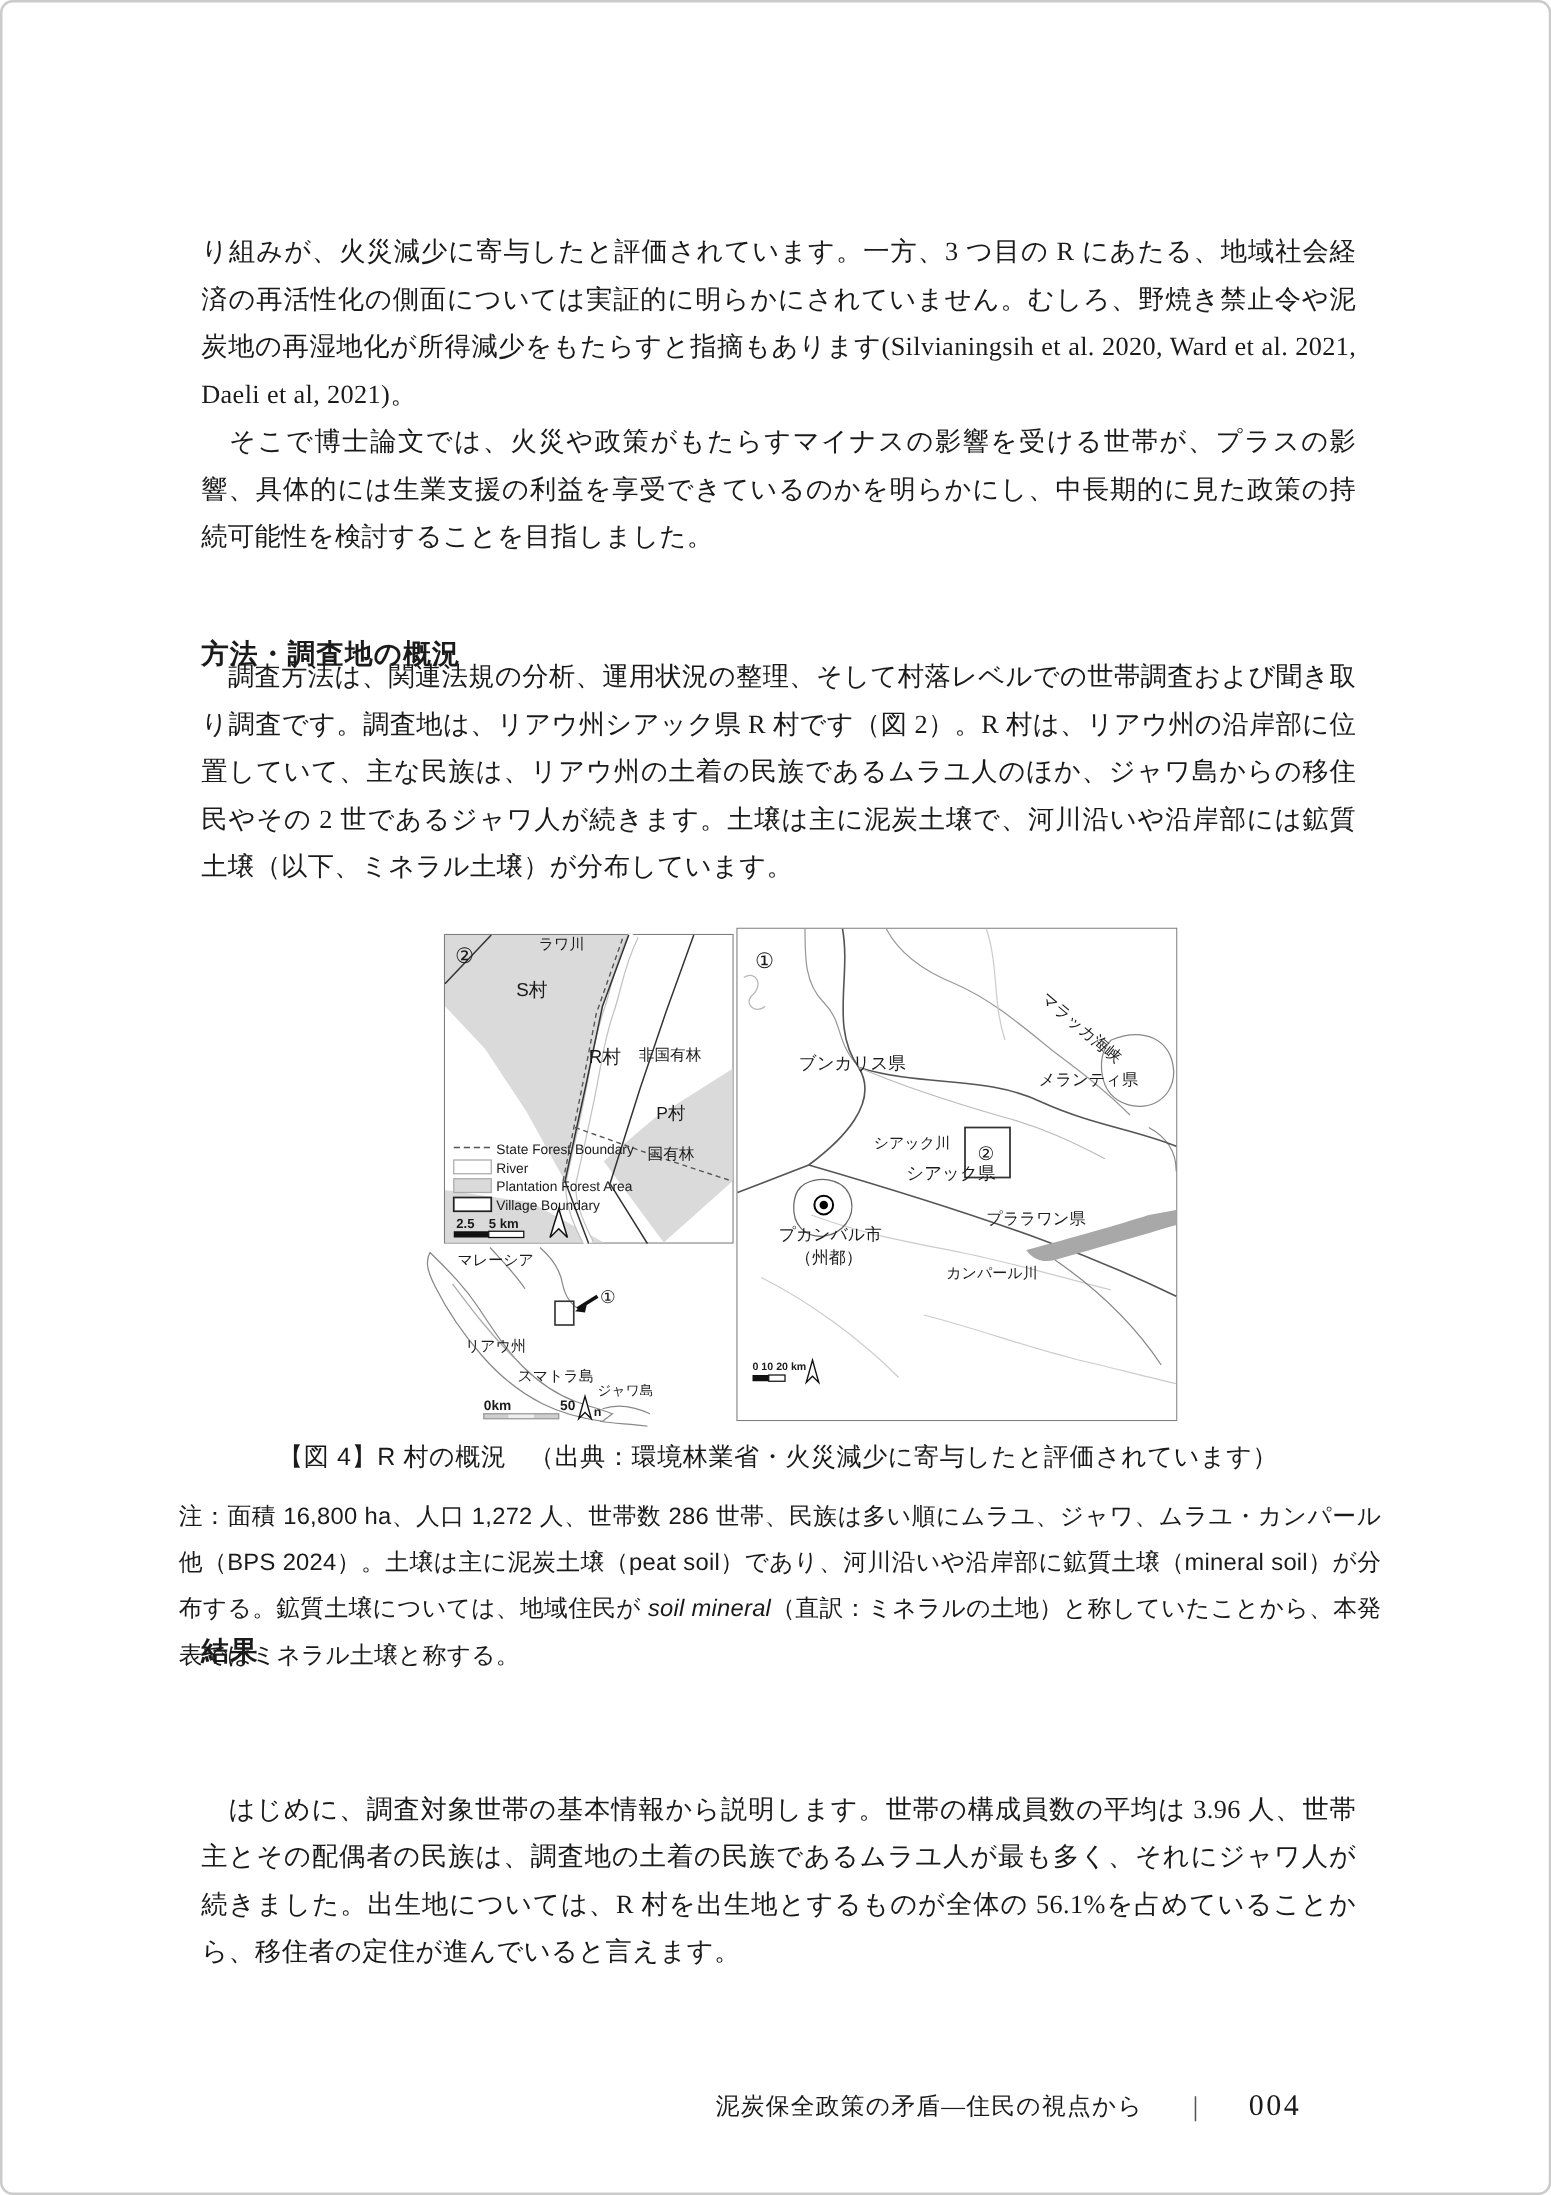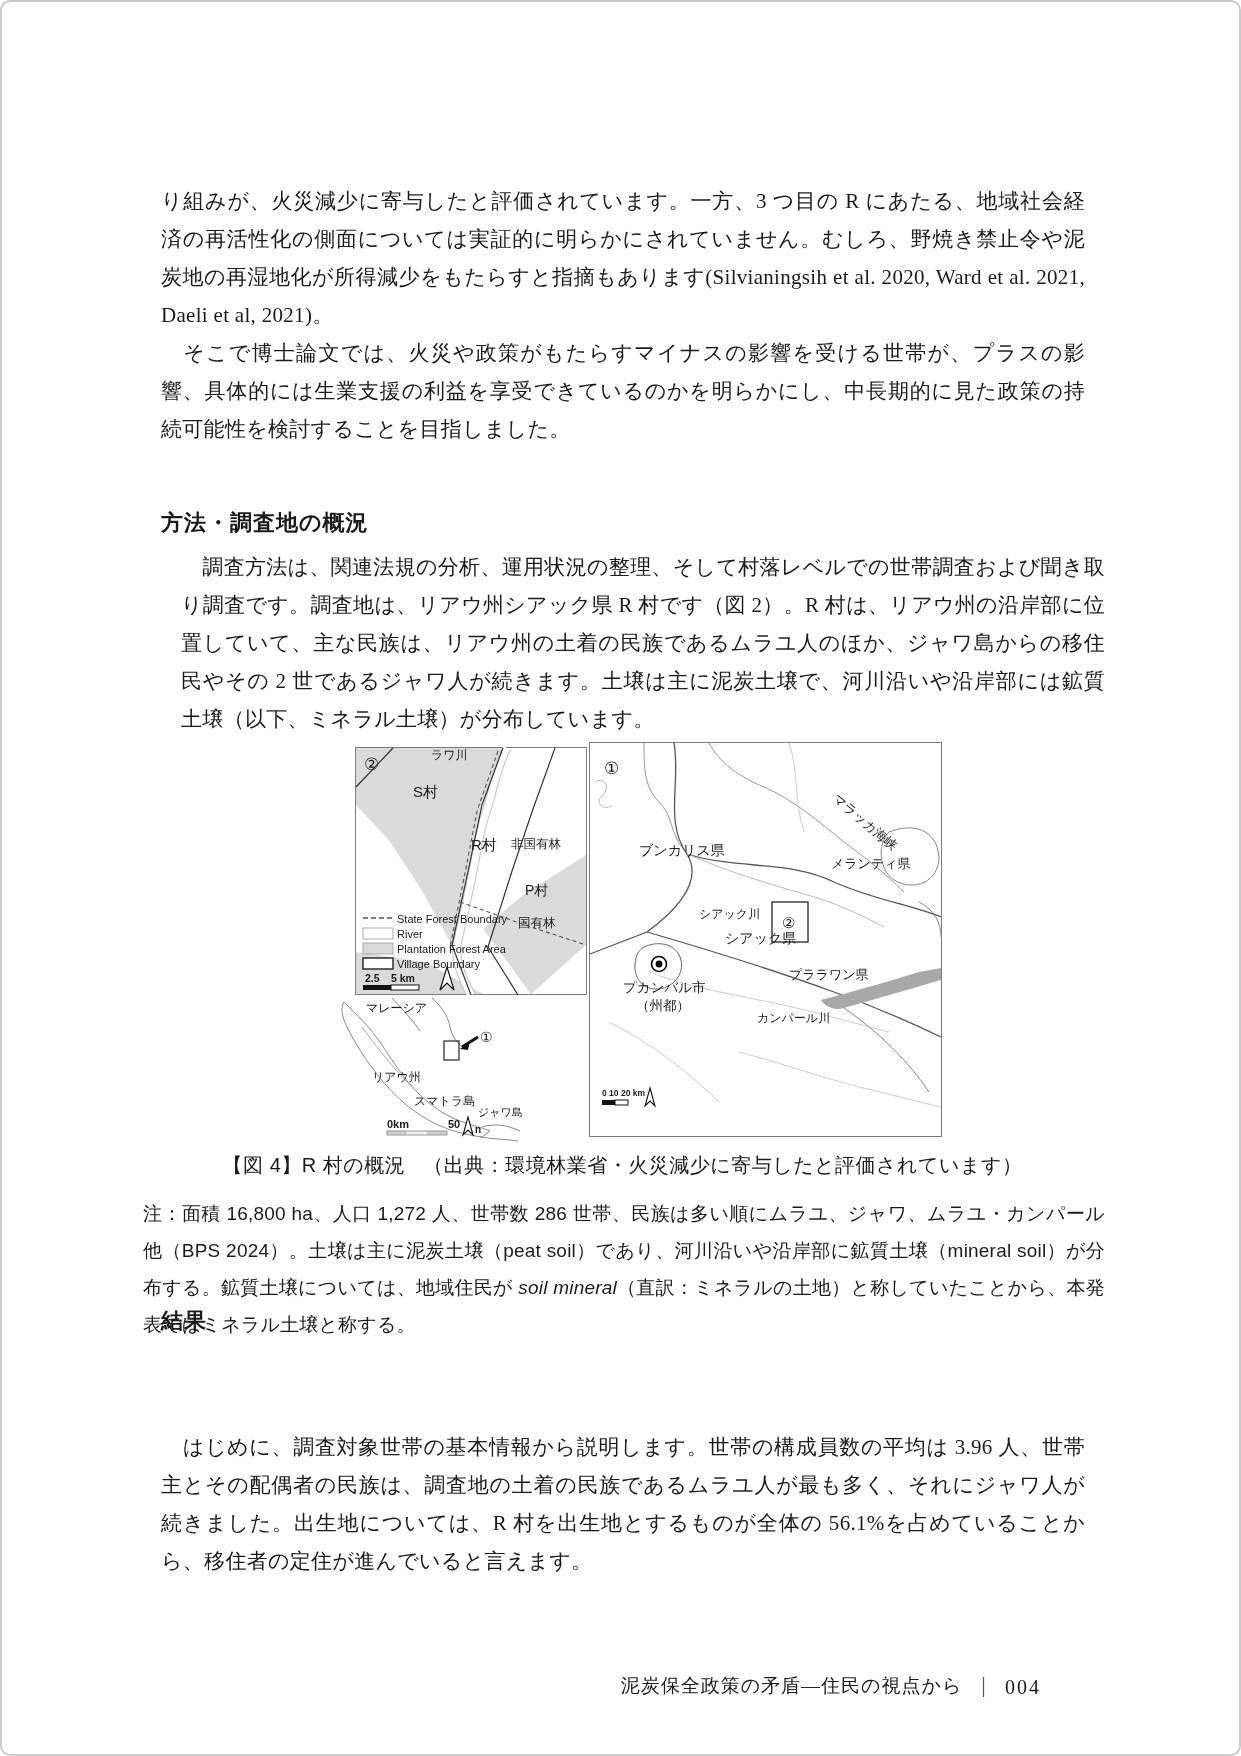--- a/index.html
+++ b/index.html
@@ -32,36 +32,36 @@
   }
   .fig-caption .cap-src { margin-left:18px; }
   .note {
     position:absolute; left:141px; top:1193px; width:962px;
     font-family:"Liberation Sans", sans-serif;
     font-size:19px; line-height:37px; text-align:justify; letter-spacing:0.2px;
   }
   .note em { font-style:italic; font-family:"Liberation Sans", sans-serif; }
   .footer {
     position:absolute; top:1670px; right:198px;
-    display:flex; align-items:flex-end; gap:11px;
+    display:flex; align-items:flex-start; gap:32px;
     font-size:19px; letter-spacing:1px;
   }
   .footer .divider { color:#555; font-size:20px; }
-  .footer .pageno { font-size:20px; letter-spacing:2px; }
+  .footer .pageno { font-size:24px; letter-spacing:2px; }
 </style>
 </head>
 <body>
 
 <div class="page">
 
   <p class="para" style="top:180px;">り組みが、火災減少に寄与したと評価されています。一方、3 つ目の R にあたる、地域社会経済の再活性化の側面については実証的に明らかにされていません。むしろ、野焼き禁止令や泥炭地の再湿地化が所得減少をもたらすと指摘もあります(Silvianingsih et al. 2020, Ward et al. 2021, Daeli et al, 2021)。</p>
   <p class="para" style="top:332px;">　そこで博士論文では、火災や政策がもたらすマイナスの影響を受ける世帯が、プラスの影響、具体的には生業支援の利益を享受できているのかを明らかにし、中長期的に見た政策の持続可能性を検討することを目指しました。</p>
 
   <h2 class="heading" style="top:506px;">方法・調査地の概況</h2>
-  <p class="para" style="top:546px;margin-left:20px;">　調査方法は、関連法規の分析、運用状況の整理、そして村落レベルでの世帯調査および聞き取り調査です。調査地は、リアウ州シアック県 R 村です（図 2）。R 村は、リアウ州の沿岸部に位置していて、主な民族は、リアウ州の土着の民族であるムラユ人のほか、ジャワ島からの移住民やその 2 世であるジャワ人が続きます。土壌は主に泥炭土壌で、河川沿いや沿岸部には鉱質土壌（以下、ミネラル土壌）が分布しています。</p>
+  <p class="para" style="top:520px;">　調査方法は、関連法規の分析、運用状況の整理、そして村落レベルでの世帯調査および聞き取り調査です。調査地は、リアウ州シアック県 R 村です（図 2）。R 村は、リアウ州の沿岸部に位置していて、主な民族は、リアウ州の土着の民族であるムラユ人のほか、ジャワ島からの移住民やその 2 世であるジャワ人が続きます。土壌は主に泥炭土壌で、河川沿いや沿岸部には鉱質土壌（以下、ミネラル土壌）が分布しています。</p>
 
   <div class="figure">
 
     <div class="map-panel" style="left:353px; top:5px; width:232px; height:248px;">
       <svg viewBox="0 0 232 248" width="232" height="248">
         <rect x="0.5" y="0.5" width="231" height="247" fill="#ffffff" stroke="#7d7d7d"></rect>
         <path fill="#dadada" d="M1,1 L148,1 L127,58 L114,120 L97,198 L66,142 L33,92 L1,58 Z"></path>
         <path fill="#dadada" d="M231,108 L168,148 L128,182 L176,247 L231,198 Z"></path>
         <path fill="#dadada" d="M1,205 L70,215 L128,247 L1,247 Z"></path>
         <path fill="none" stroke="#c2c2c2" stroke-width="9" d="M152,1 C140,25 138,45 132,62 C124,85 122,105 118,124 C113,150 107,175 102,198 C100,215 108,232 116,248"></path>

